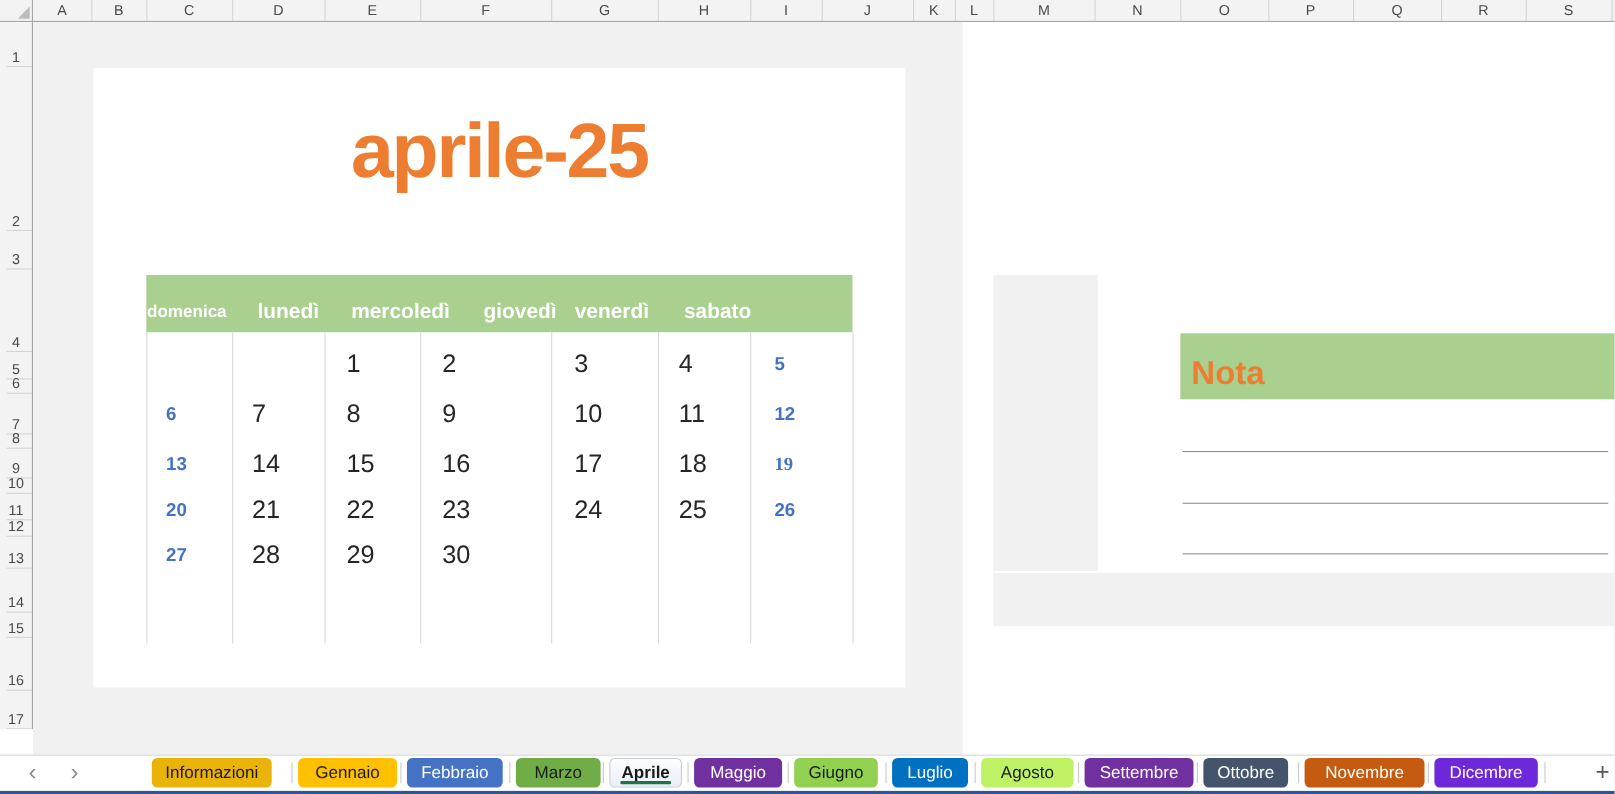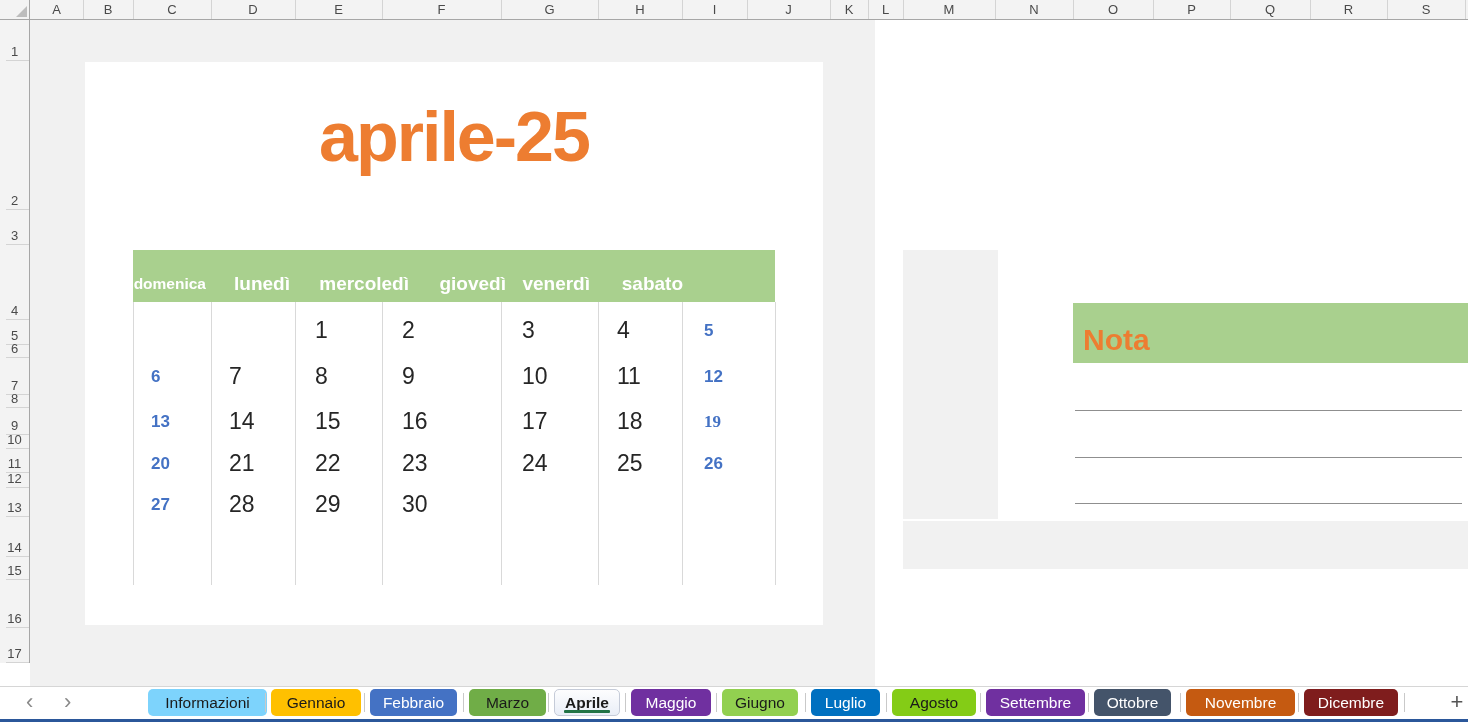--- a/index.html
+++ b/index.html
@@ -200,43 +200,43 @@
   <div id="nlines" style="position:absolute;inset:0;pointer-events:none;">
       <div class="nline" style="top: 410px;"></div>
       <div class="nline" style="top: 457px;"></div>
       <div class="nline" style="top: 503px;"></div>
     </div>
 
   <div class="tabbar">
     <span class="navchev" style="left:26px;">‹</span>
     <span class="navchev" style="left:64px;">›</span>
     <div id="tabs" style="position:absolute;inset:0;">
-        <div class="tab" style="left: 148px; width: 119px; background: #7dd3fc; color: rgb(26, 26, 26);">Informazioni</div>
+        <div class="tab" style="left: 138px; width: 109px; background: #eab308; color: rgb(26, 26, 26);">Informazioni</div>
         <div class="tab" style="left: 271px; width: 90px; background: rgb(255, 192, 0); color: rgb(26, 26, 26);">Gennaio</div>
         <div class="tabsep" style="left: 265px;"></div>
         <div class="tab" style="left: 370px; width: 87px; background: rgb(68, 114, 196); color: rgb(255, 255, 255);">Febbraio</div>
         <div class="tabsep" style="left: 364px;"></div>
         <div class="tab" style="left: 469px; width: 77px; background: rgb(112, 173, 71); color: rgb(26, 26, 26);">Marzo</div>
         <div class="tabsep" style="left: 463px;"></div>
         <div class="tab active" style="left: 554px; width: 66px;">Aprile<div class="underline" style="background: rgb(33, 115, 70);"></div></div>
         <div class="tabsep" style="left: 548px;"></div>
         <div class="tab" style="left: 631px; width: 80px; background: rgb(112, 48, 160); color: rgb(255, 255, 255);">Maggio</div>
         <div class="tabsep" style="left: 625px;"></div>
         <div class="tab" style="left: 722px; width: 76px; background: rgb(146, 208, 80); color: rgb(26, 26, 26);">Giugno</div>
         <div class="tabsep" style="left: 716px;"></div>
         <div class="tab" style="left: 811px; width: 69px; background: rgb(0, 112, 192); color: rgb(255, 255, 255);">Luglio</div>
         <div class="tabsep" style="left: 805px;"></div>
-        <div class="tab" style="left: 892px; width: 84px; background: #84cc16; color: rgb(26, 26, 26);">Agosto</div>
+        <div class="tab" style="left: 892px; width: 84px; background: #bef264; color: rgb(26, 26, 26);">Agosto</div>
         <div class="tabsep" style="left: 886px;"></div>
         <div class="tab" style="left: 986px; width: 99px; background: rgb(112, 48, 160); color: rgb(255, 255, 255);">Settembre</div>
         <div class="tabsep" style="left: 980px;"></div>
         <div class="tab" style="left: 1094px; width: 77px; background: rgb(68, 84, 106); color: rgb(255, 255, 255);">Ottobre</div>
         <div class="tabsep" style="left: 1088px;"></div>
         <div class="tab" style="left: 1186px; width: 109px; background: rgb(197, 90, 17); color: rgb(255, 255, 255);">Novembre</div>
         <div class="tabsep" style="left: 1180px;"></div>
-        <div class="tab" style="left: 1304px; width: 94px; background: #7f1d1d; color: rgb(255, 255, 255);">Dicembre</div>
+        <div class="tab" style="left: 1304px; width: 94px; background: #6d28d9; color: rgb(255, 255, 255);">Dicembre</div>
         <div class="tabsep" style="left: 1298px;"></div>
         <div class="tabsep" style="left: 1404px;"></div>
       </div>
     <span class="addsheet">+</span>
   </div>
   <div class="statusstrip" style="background: rgb(43, 87, 154);"></div>
 </div>
 
 </body></html>

